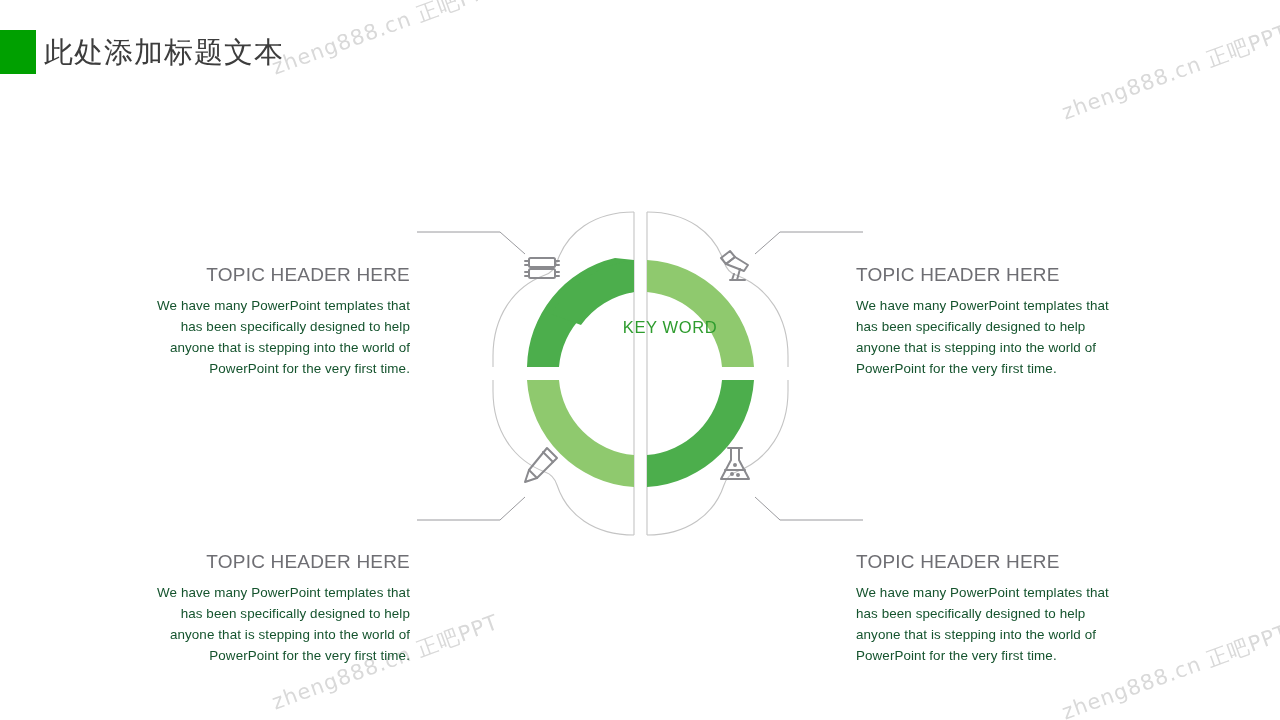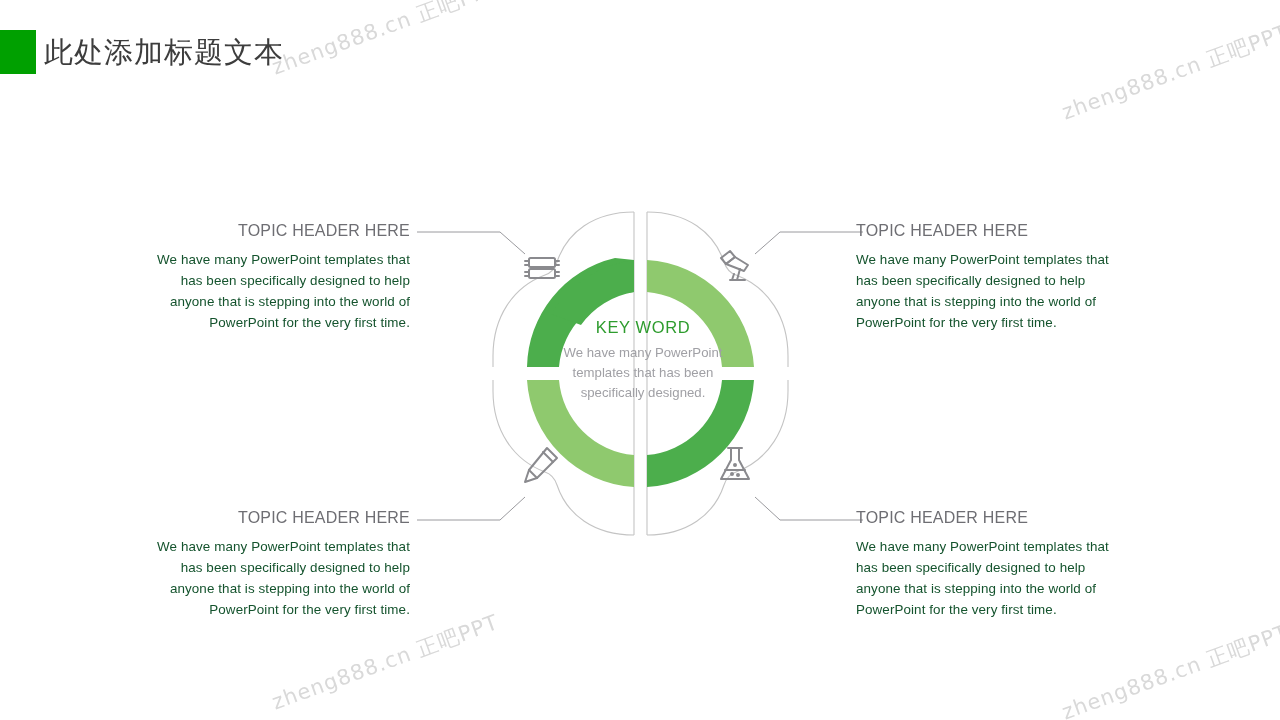--- a/index.html
+++ b/index.html
@@ -57,25 +57,26 @@
   .wm-2 { left: 1058px; top: 100px; }
   .wm-3 { left: 268px;  top: 690px; }
   .wm-4 { left: 1058px; top: 700px; }
 
   
   .topic-block {
     position: absolute;
     width: 268px;
   }
   .topic-head {
-    font-size: 16px;
+    font-size: 19px;
     color: #6e6e73;
     letter-spacing: 0.2px;
     white-space: nowrap;
     font-weight: 400;
+    margin-top: 42px;
   }
   .topic-body {
     margin-top: 9px;
     font-size: 13.4px;
     line-height: 21px;
     color: #14532d;
     letter-spacing: 0.1px;
   }
   .align-right { text-align: right; }
   .align-left  { text-align: left;  }
@@ -107,21 +108,21 @@
     fill: none;
     stroke: #8a8a8e;
     stroke-width: 2;
     stroke-linecap: round;
     stroke-linejoin: round;
   }
 
   
   #center-text {
     position: absolute;
-    left: 557px;
+    left: 584px;
     top: 318px;
     width: 172px;
     text-align: center;
   }
   #keyword {
     font-size: 16.5px;
     color: #2e9c2e;
     letter-spacing: 0.6px;
     font-weight: 400;
     white-space: nowrap;
@@ -296,21 +297,20 @@
         <circle cx="11" cy="26" r="1"></circle>
         <circle cx="17" cy="27" r="1"></circle>
         <circle cx="14" cy="17" r="1"></circle>
       </g>
     </g>
   </svg>
 </div>
 
 <div id="center-text">
   <div id="keyword">KEY WORD</div>
-  <div id="center-body">We have many PowerPoint templates that has been specifically designed.</div>
 </div>
 
 <div class="topic-block align-right" id="block-tl">
   <div class="topic-head">TOPIC HEADER HERE</div>
   <div class="topic-body">We have many PowerPoint templates that has been specifically designed to help anyone that is stepping into the world of PowerPoint for the very first time.</div>
 </div>
 
 <div class="topic-block align-left" id="block-tr">
   <div class="topic-head">TOPIC HEADER HERE</div>
   <div class="topic-body">We have many PowerPoint templates that has been specifically designed to help anyone that is stepping into the world of PowerPoint for the very first time.</div>

